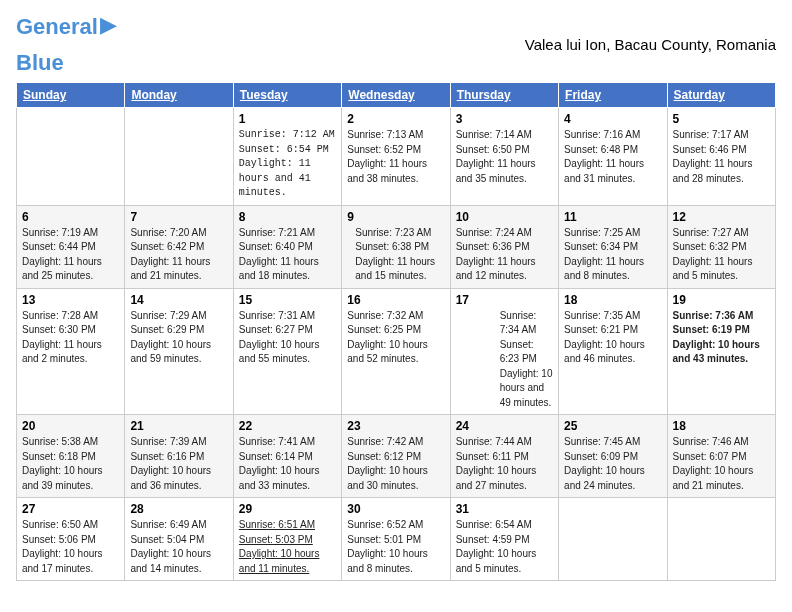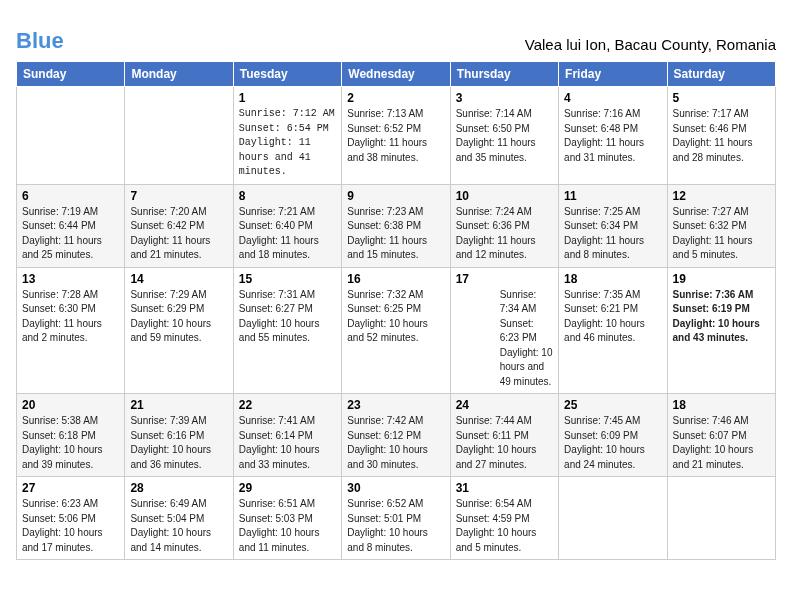--- a/index.html
+++ b/index.html
@@ -50,20 +50,21 @@
       font-size: 10.5px;
     }
     .calendar-table th {
       background-color: #4472c4;
       color: #fff;
       padding: 5px 6px;
       text-align: left;
       font-size: 12px;
       font-weight: bold;
       border: 1px solid #fff;
+      text-decoration: underline;
     }
     .calendar-table td {
       border: 1px solid #ccc;
       vertical-align: top;
       padding: 4px 5px;
       min-height: 70px;
       height: 80px;
       width: 107px;
       background: #fff;
     }
@@ -83,20 +84,26 @@
     }
     .empty-cell {
       background: #fff !important;
     }
   </style>
 </head>
 <body>
 
 <div class="header">
   <div class="logo">
+    <div style="display:flex; align-items:center;">
+      <span class="logo-text">
+        <span>General</span>
+      </span>
+      <span style="color:#4a90d9; font-size:22px; margin-left:2px; margin-top:-4px;">▶</span>
+    </div>
     <div style="display:flex; align-items:center; margin-top:-2px;">
       <span class="logo-text" style="color:#4a90d9;margin-top:16px;">Blue</span>
     </div>
   </div>
   <div class="title-block">
     <div class="location">Valea lui Ion, Bacau County, Romania</div>
   </div>
 </div>
 
 <table class="calendar-table">
@@ -160,21 +167,21 @@
 Daylight: 11 hours and 21 minutes.</div>
         </td>
         <td>
           <span class="day-number">8</span>
           <div class="day-info" style="white-space: pre-line;">Sunrise: 7:21 AM
 Sunset: 6:40 PM
 Daylight: 11 hours and 18 minutes.</div>
         </td>
         <td>
           <span class="day-number">9</span>
-          <div class="day-info" style="white-space: pre-line;">Sunrise: 7:23 AM
+          <div class="day-info" style="white-space: pre-line; margin-left: 8px;">Sunrise: 7:23 AM
 Sunset: 6:38 PM
 Daylight: 11 hours and 15 minutes.</div>
         </td>
         <td>
           <span class="day-number">10</span>
           <div class="day-info" style="white-space: pre-line;">Sunrise: 7:24 AM
 Sunset: 6:36 PM
 Daylight: 11 hours and 12 minutes.</div>
         </td>
         <td>
@@ -274,33 +281,33 @@
         <td>
           <span class="day-number">18</span>
           <div class="day-info" style="white-space: pre-line;">Sunrise: 7:46 AM
 Sunset: 6:07 PM
 Daylight: 10 hours and 21 minutes.</div>
         </td>
       </tr>
       <tr>
         <td>
           <span class="day-number">27</span>
-          <div class="day-info" style="white-space: pre-line;">Sunrise: 6:23 AM
+          <div class="day-info" style="white-space: pre-line;">Sunrise: 6:50 AM
 Sunset: 5:06 PM
 Daylight: 10 hours and 17 minutes.</div>
         </td>
         <td>
           <span class="day-number">28</span>
           <div class="day-info" style="white-space: pre-line;">Sunrise: 6:49 AM
 Sunset: 5:04 PM
 Daylight: 10 hours and 14 minutes.</div>
         </td>
         <td>
           <span class="day-number">29</span>
-          <div class="day-info" style="white-space: pre-line;">Sunrise: 6:51 AM
+          <div class="day-info" style="white-space: pre-line; text-decoration: underline;">Sunrise: 6:51 AM
 Sunset: 5:03 PM
 Daylight: 10 hours and 11 minutes.</div>
         </td>
         <td>
           <span class="day-number">30</span>
           <div class="day-info" style="white-space: pre-line;">Sunrise: 6:52 AM
 Sunset: 5:01 PM
 Daylight: 10 hours and 8 minutes.</div>
         </td>
         <td>

